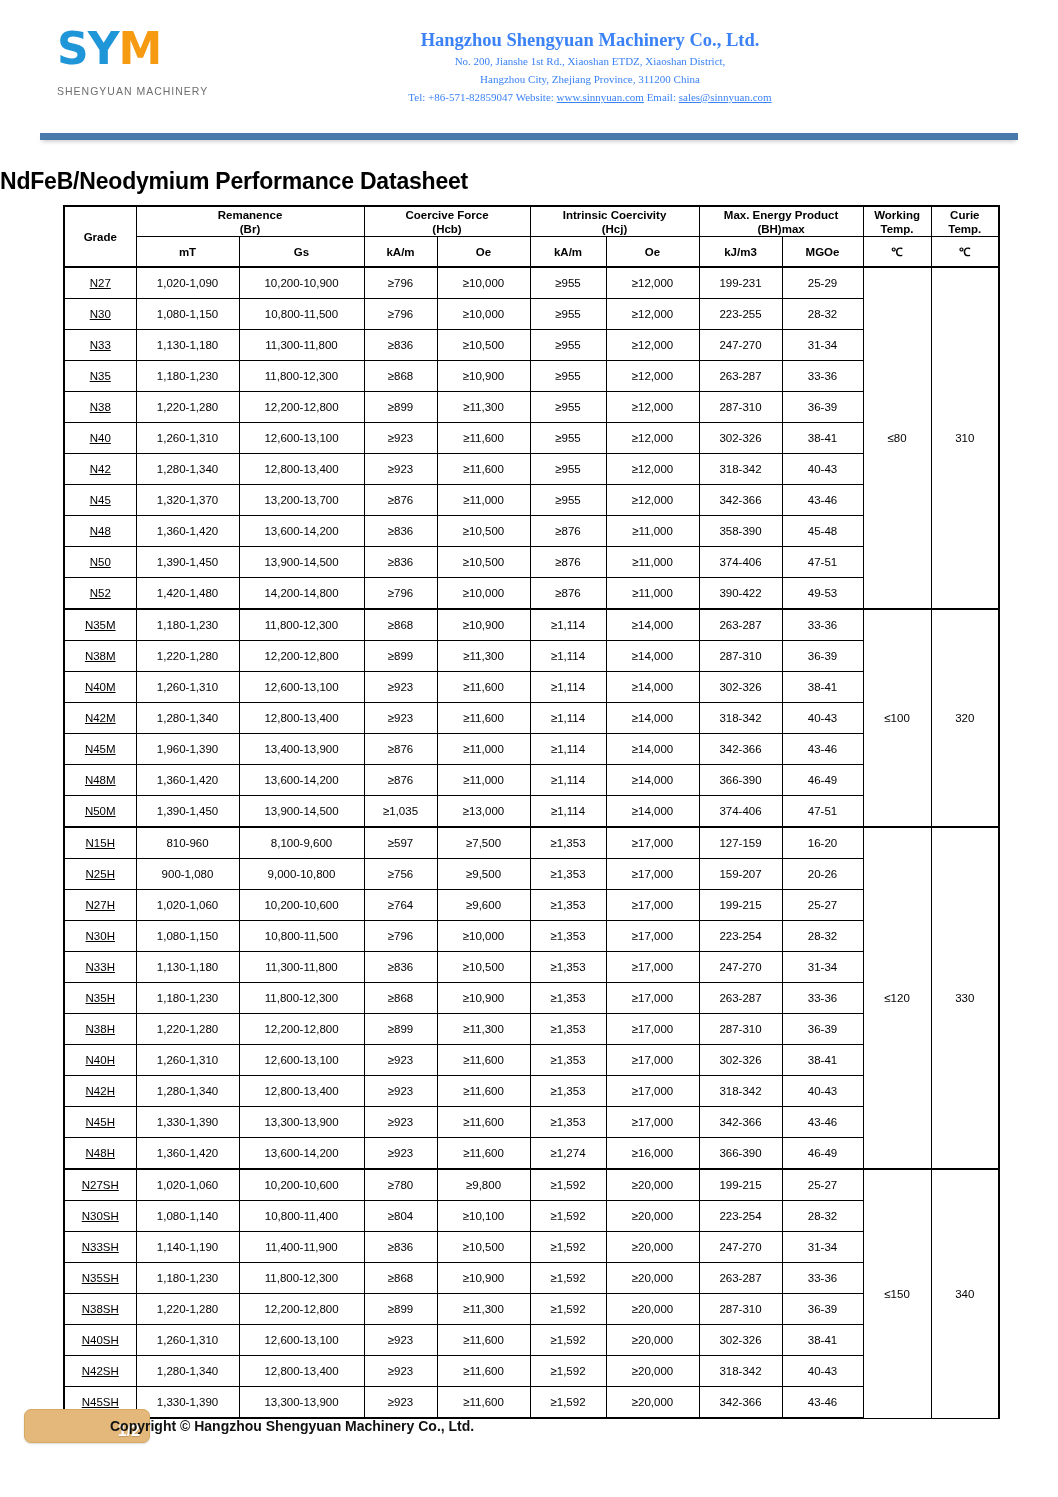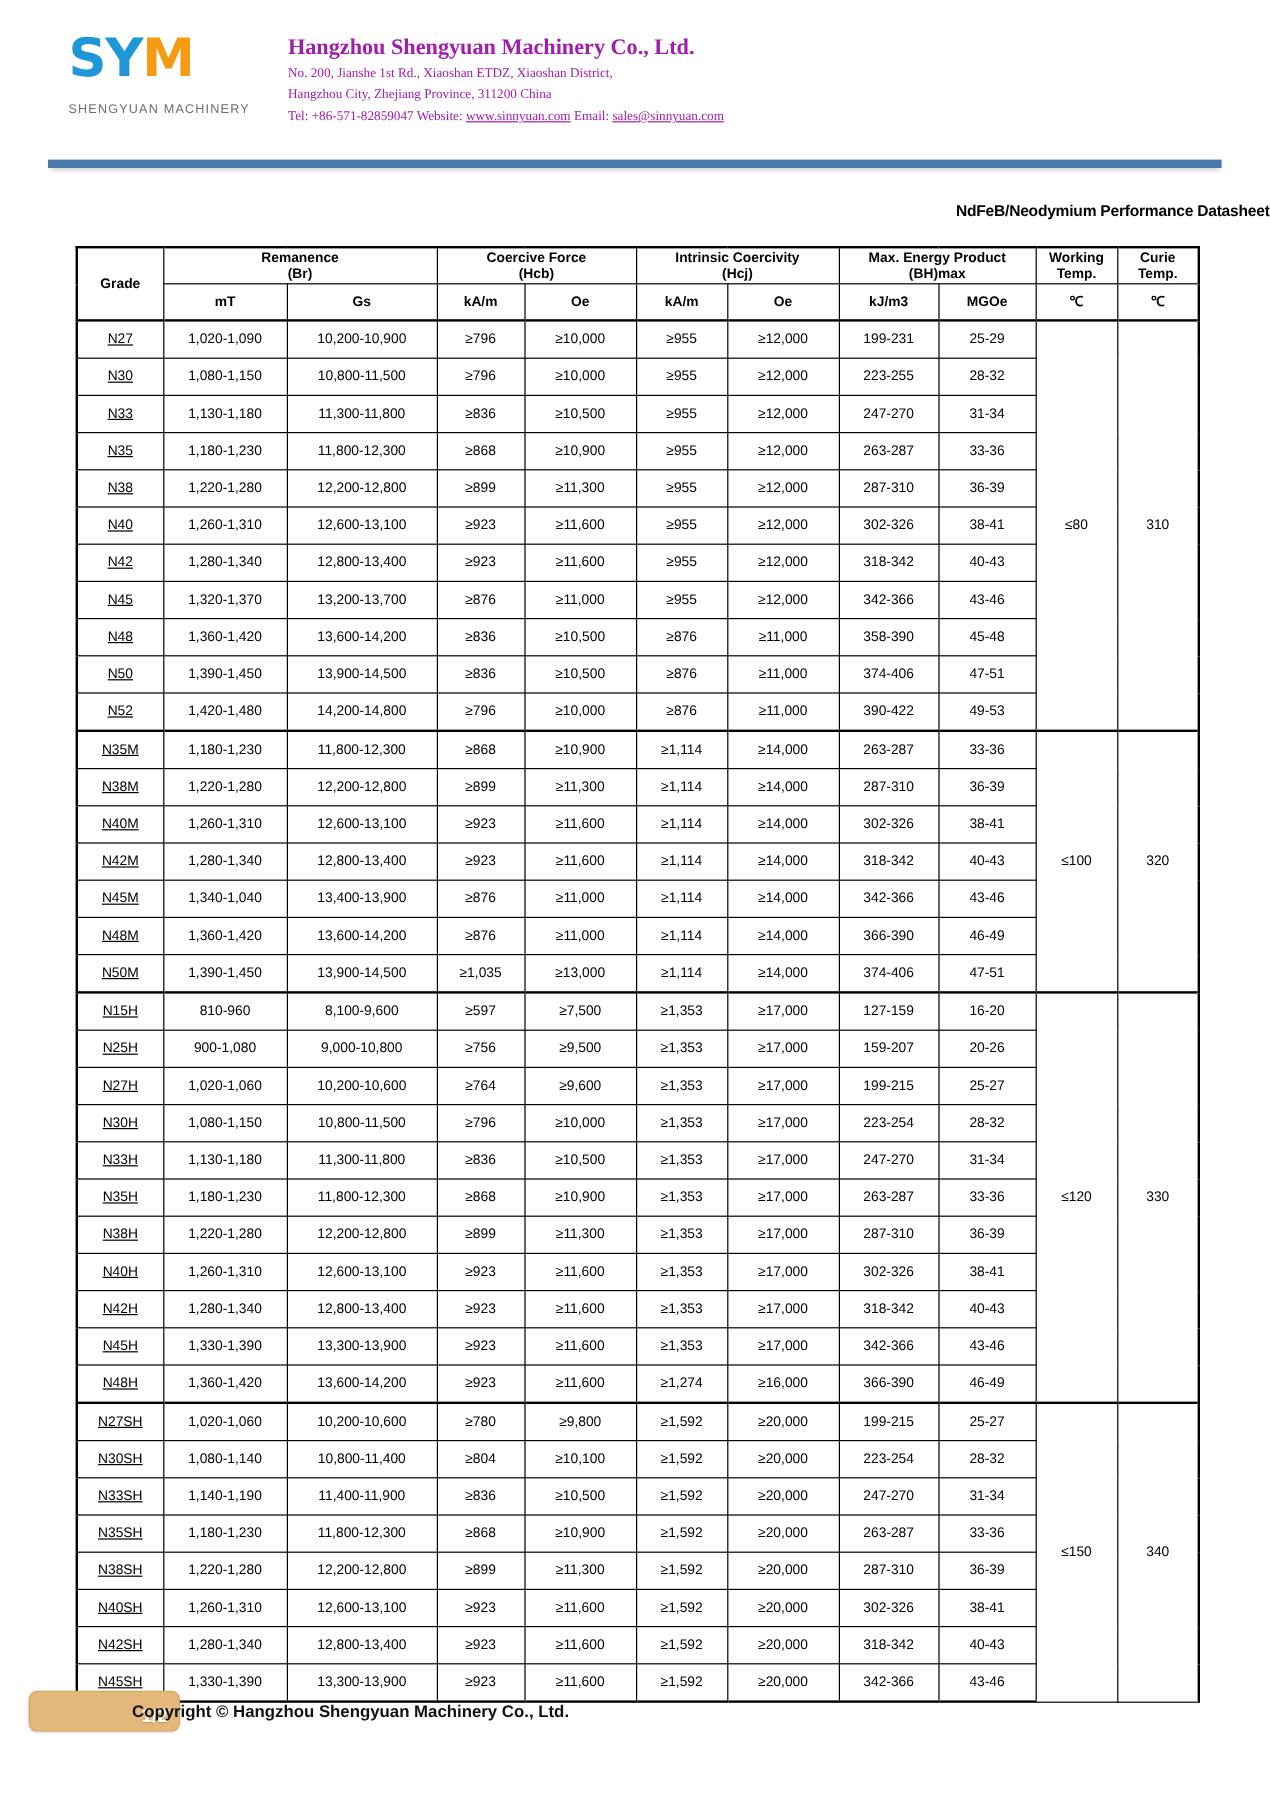--- a/index.html
+++ b/index.html
@@ -44,23 +44,23 @@
     color: #6e6e6e;
     margin-top: 14px;
     white-space: nowrap;
   }
 
   .company-block {
     position: absolute;
     left: 240px;
     top: 28px;
     width: 700px;
-    text-align: left;
+    text-align: center;
     font-family: "Liberation Serif", serif;
-    color: #a21caf;
+    color: #3b82f6;
   }
   .company-name {
     font-size: 18.5px;
     font-weight: bold;
     line-height: 24px;
     white-space: nowrap;
   }
   .company-line {
     font-size: 11px;
     line-height: 18px;
@@ -77,22 +77,22 @@
     background: #4a7aab;
     box-shadow: 0 3px 4px -2px rgba(120,120,120,0.55);
   }
 
   
   .doc-title {
     position: absolute;
     left: 0;
     top: 168px;
     width: 1058px;
-    text-align: right;
-    font-size: 13px;
+    text-align: left;
+    font-size: 23px;
     font-weight: bold;
     letter-spacing: -0.2px;
     color: #000000;
   }
 
   
   .table-wrap {
     position: absolute;
     left: 63px;
     top: 205px;
@@ -432,21 +432,21 @@
           <td>12,800-13,400</td>
           <td>≥923</td>
           <td>≥11,600</td>
           <td>≥1,114</td>
           <td>≥14,000</td>
           <td>318-342</td>
           <td>40-43</td>
         </tr>
         <tr>
           <td class="cell-grade hdr-left">N45M</td>
-          <td>1,340-1,040</td>
+          <td>1,960-1,390</td>
           <td>13,400-13,900</td>
           <td>≥876</td>
           <td>≥11,000</td>
           <td>≥1,114</td>
           <td>≥14,000</td>
           <td>342-366</td>
           <td>43-46</td>
         </tr>
         <tr>
           <td class="cell-grade hdr-left">N48M</td>

